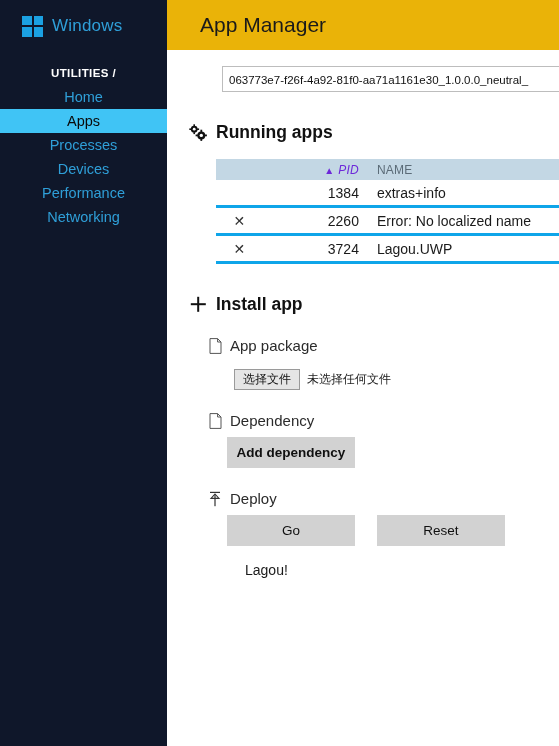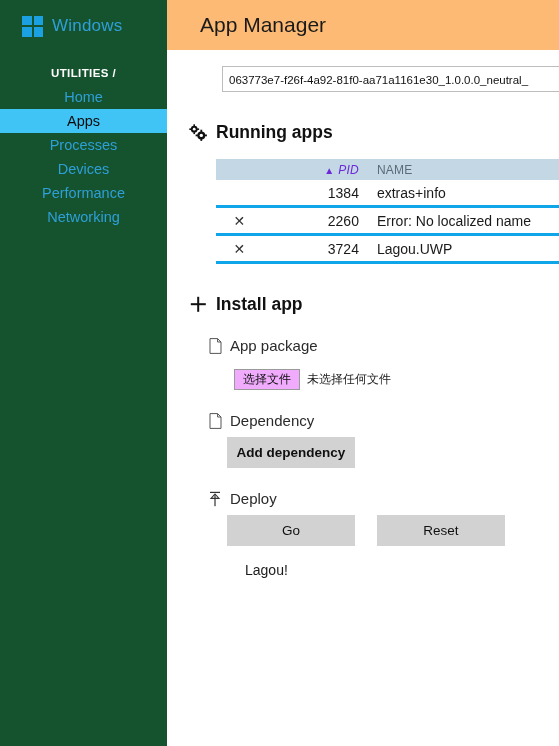--- a/index.html
+++ b/index.html
@@ -19,21 +19,21 @@
     height: 746px;
     display: flex;
     overflow: hidden;
   }
 
   
   .sidebar {
     width: 167px;
     min-width: 167px;
     height: 746px;
-    background: #14532d;
+    background: #0f172a;
     position: relative;
     overflow: hidden;
   }
   .brand {
     height: 52px;
     display: flex;
     align-items: center;
     padding-left: 22px;
     box-sizing: border-box;
   }
@@ -85,21 +85,21 @@
   
   .main {
     flex: 1;
     height: 746px;
     background: #ffffff;
     position: relative;
     overflow: hidden;
   }
   .topbar {
     height: 50px;
-    background: #fdba74;
+    background: #eab308;
     display: flex;
     align-items: center;
     padding-left: 33px;
     box-sizing: border-box;
   }
   .topbar-title {
     font-size: 21px;
     color: #1a1a1a;
     font-family: "Liberation Sans", sans-serif;
   }
@@ -218,21 +218,21 @@
   }
 
   .file-row {
     padding-left: 67px;
     margin-top: 15px;
     display: flex;
     align-items: center;
   }
   .file-btn {
     border: 1px solid #9a9a9a;
-    background: #f0abfc;
+    background: #e5e5e5;
     font-size: 12px;
     font-family: "Liberation Sans", sans-serif;
     padding: 2px 8px;
     color: #111;
     cursor: pointer;
     line-height: 15px;
   }
   .file-status {
     font-size: 12px;
     color: #1c1c1c;

